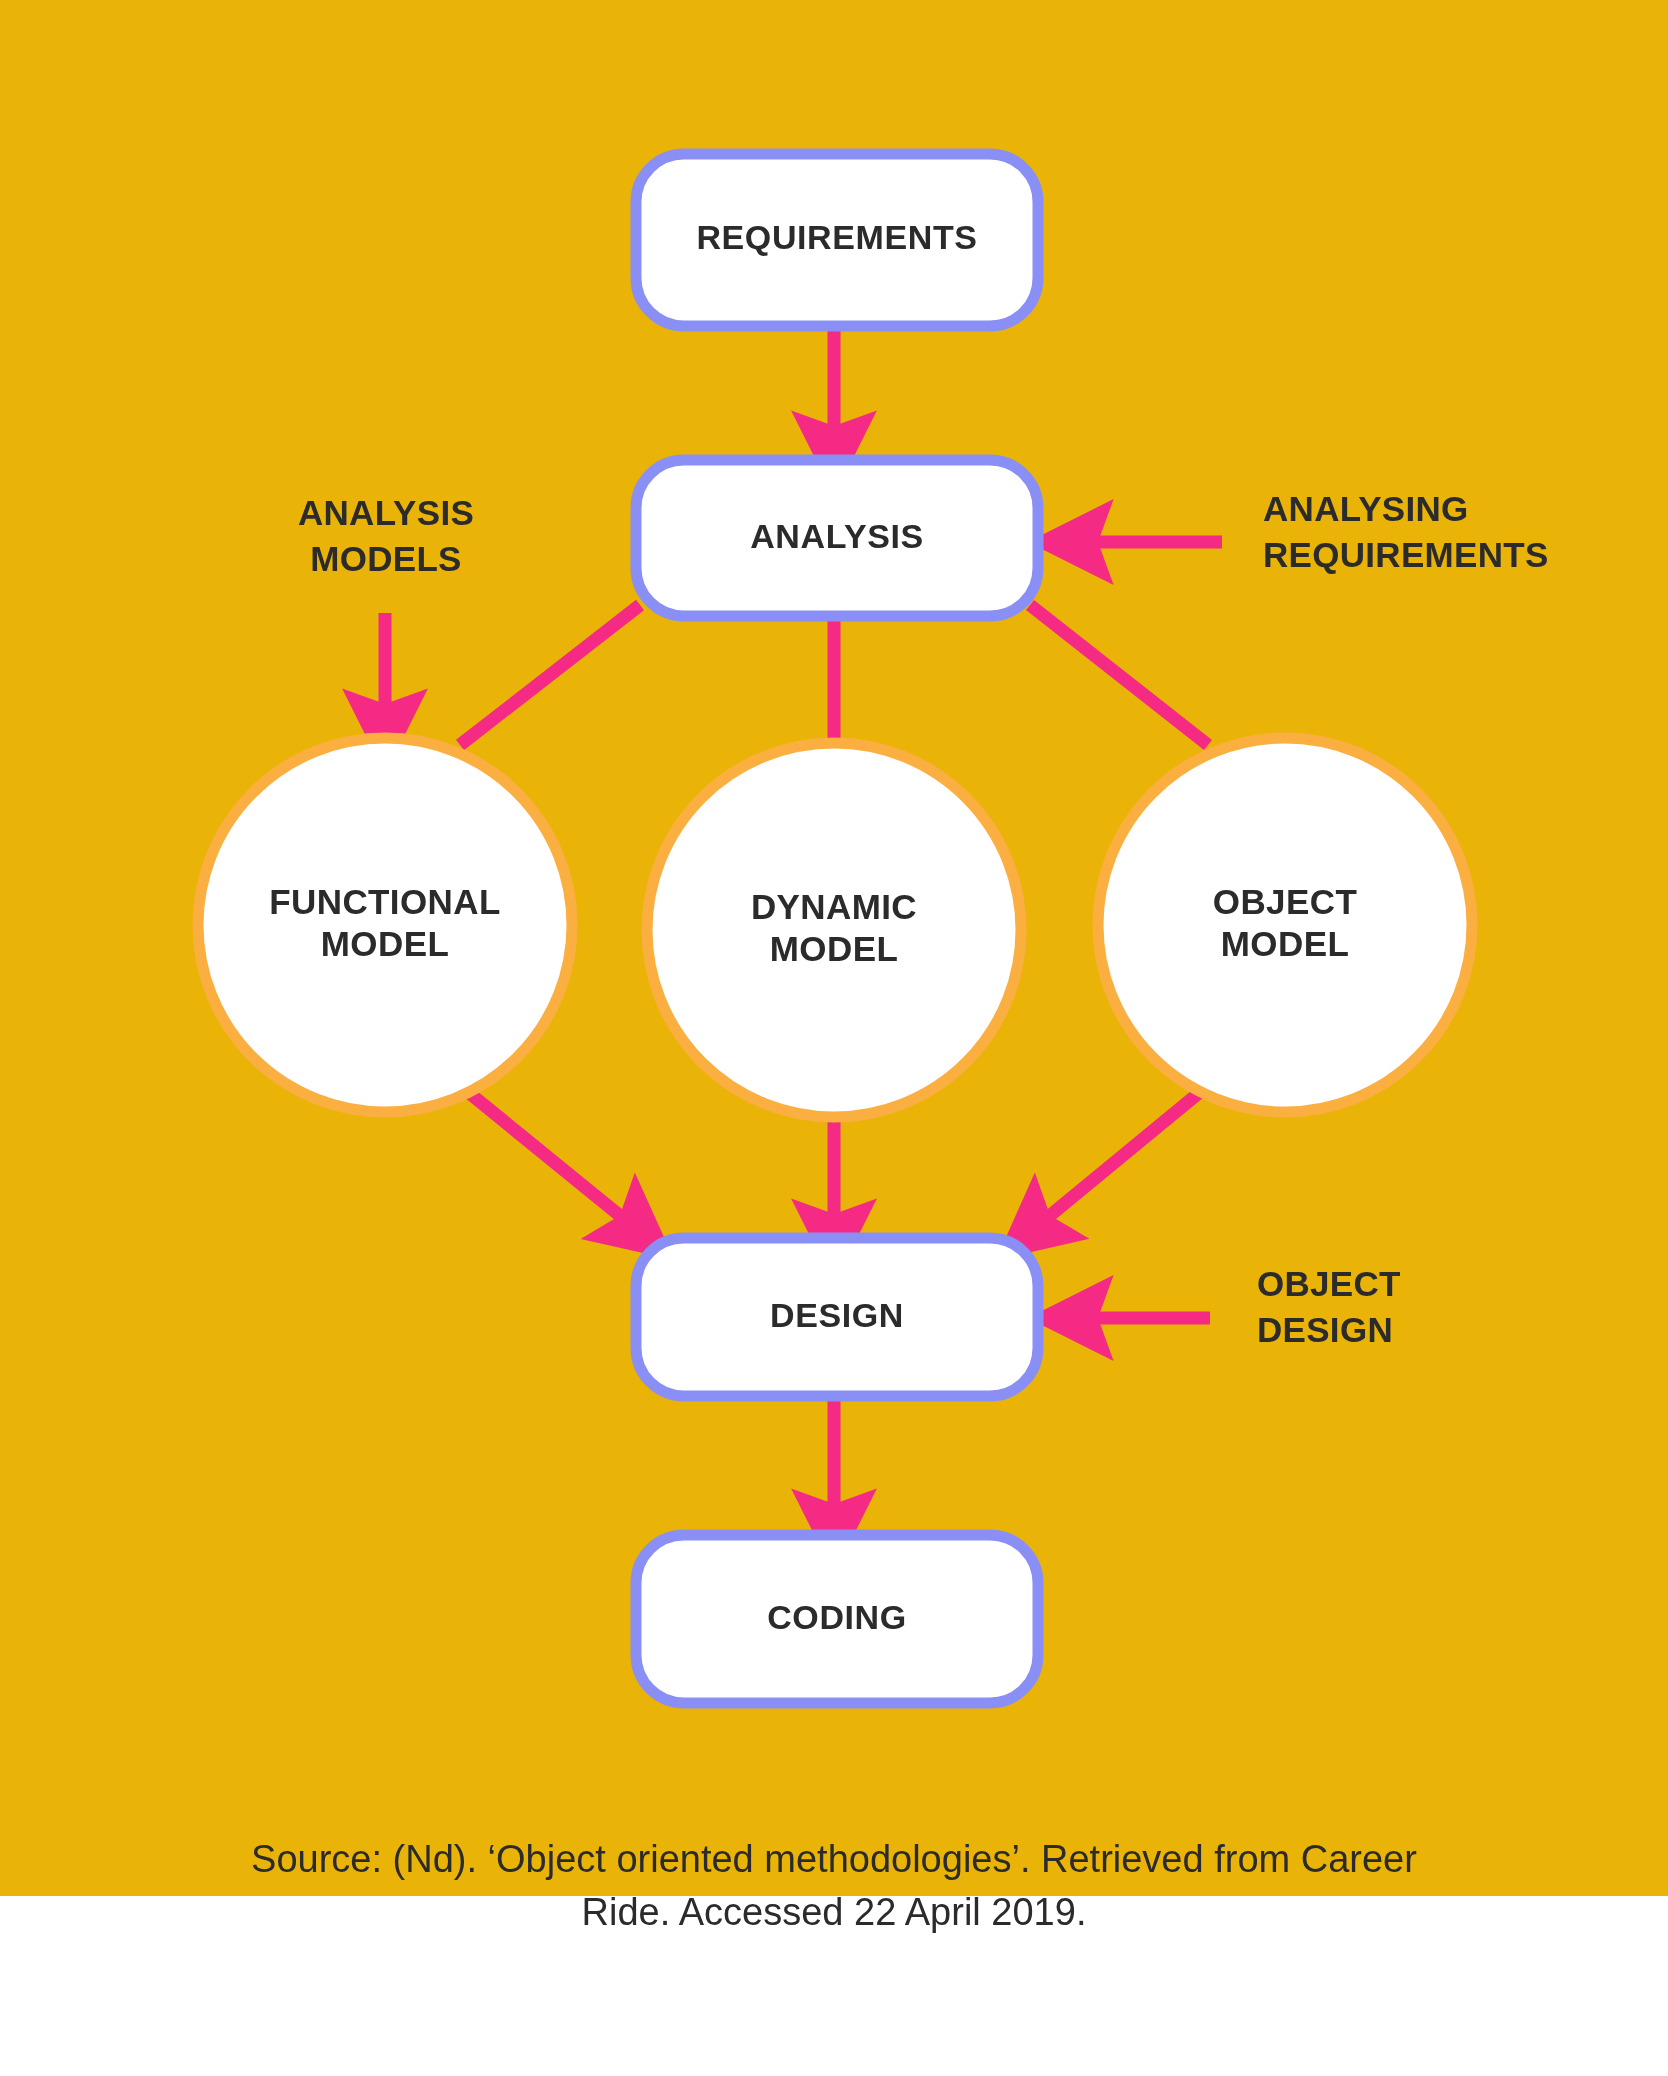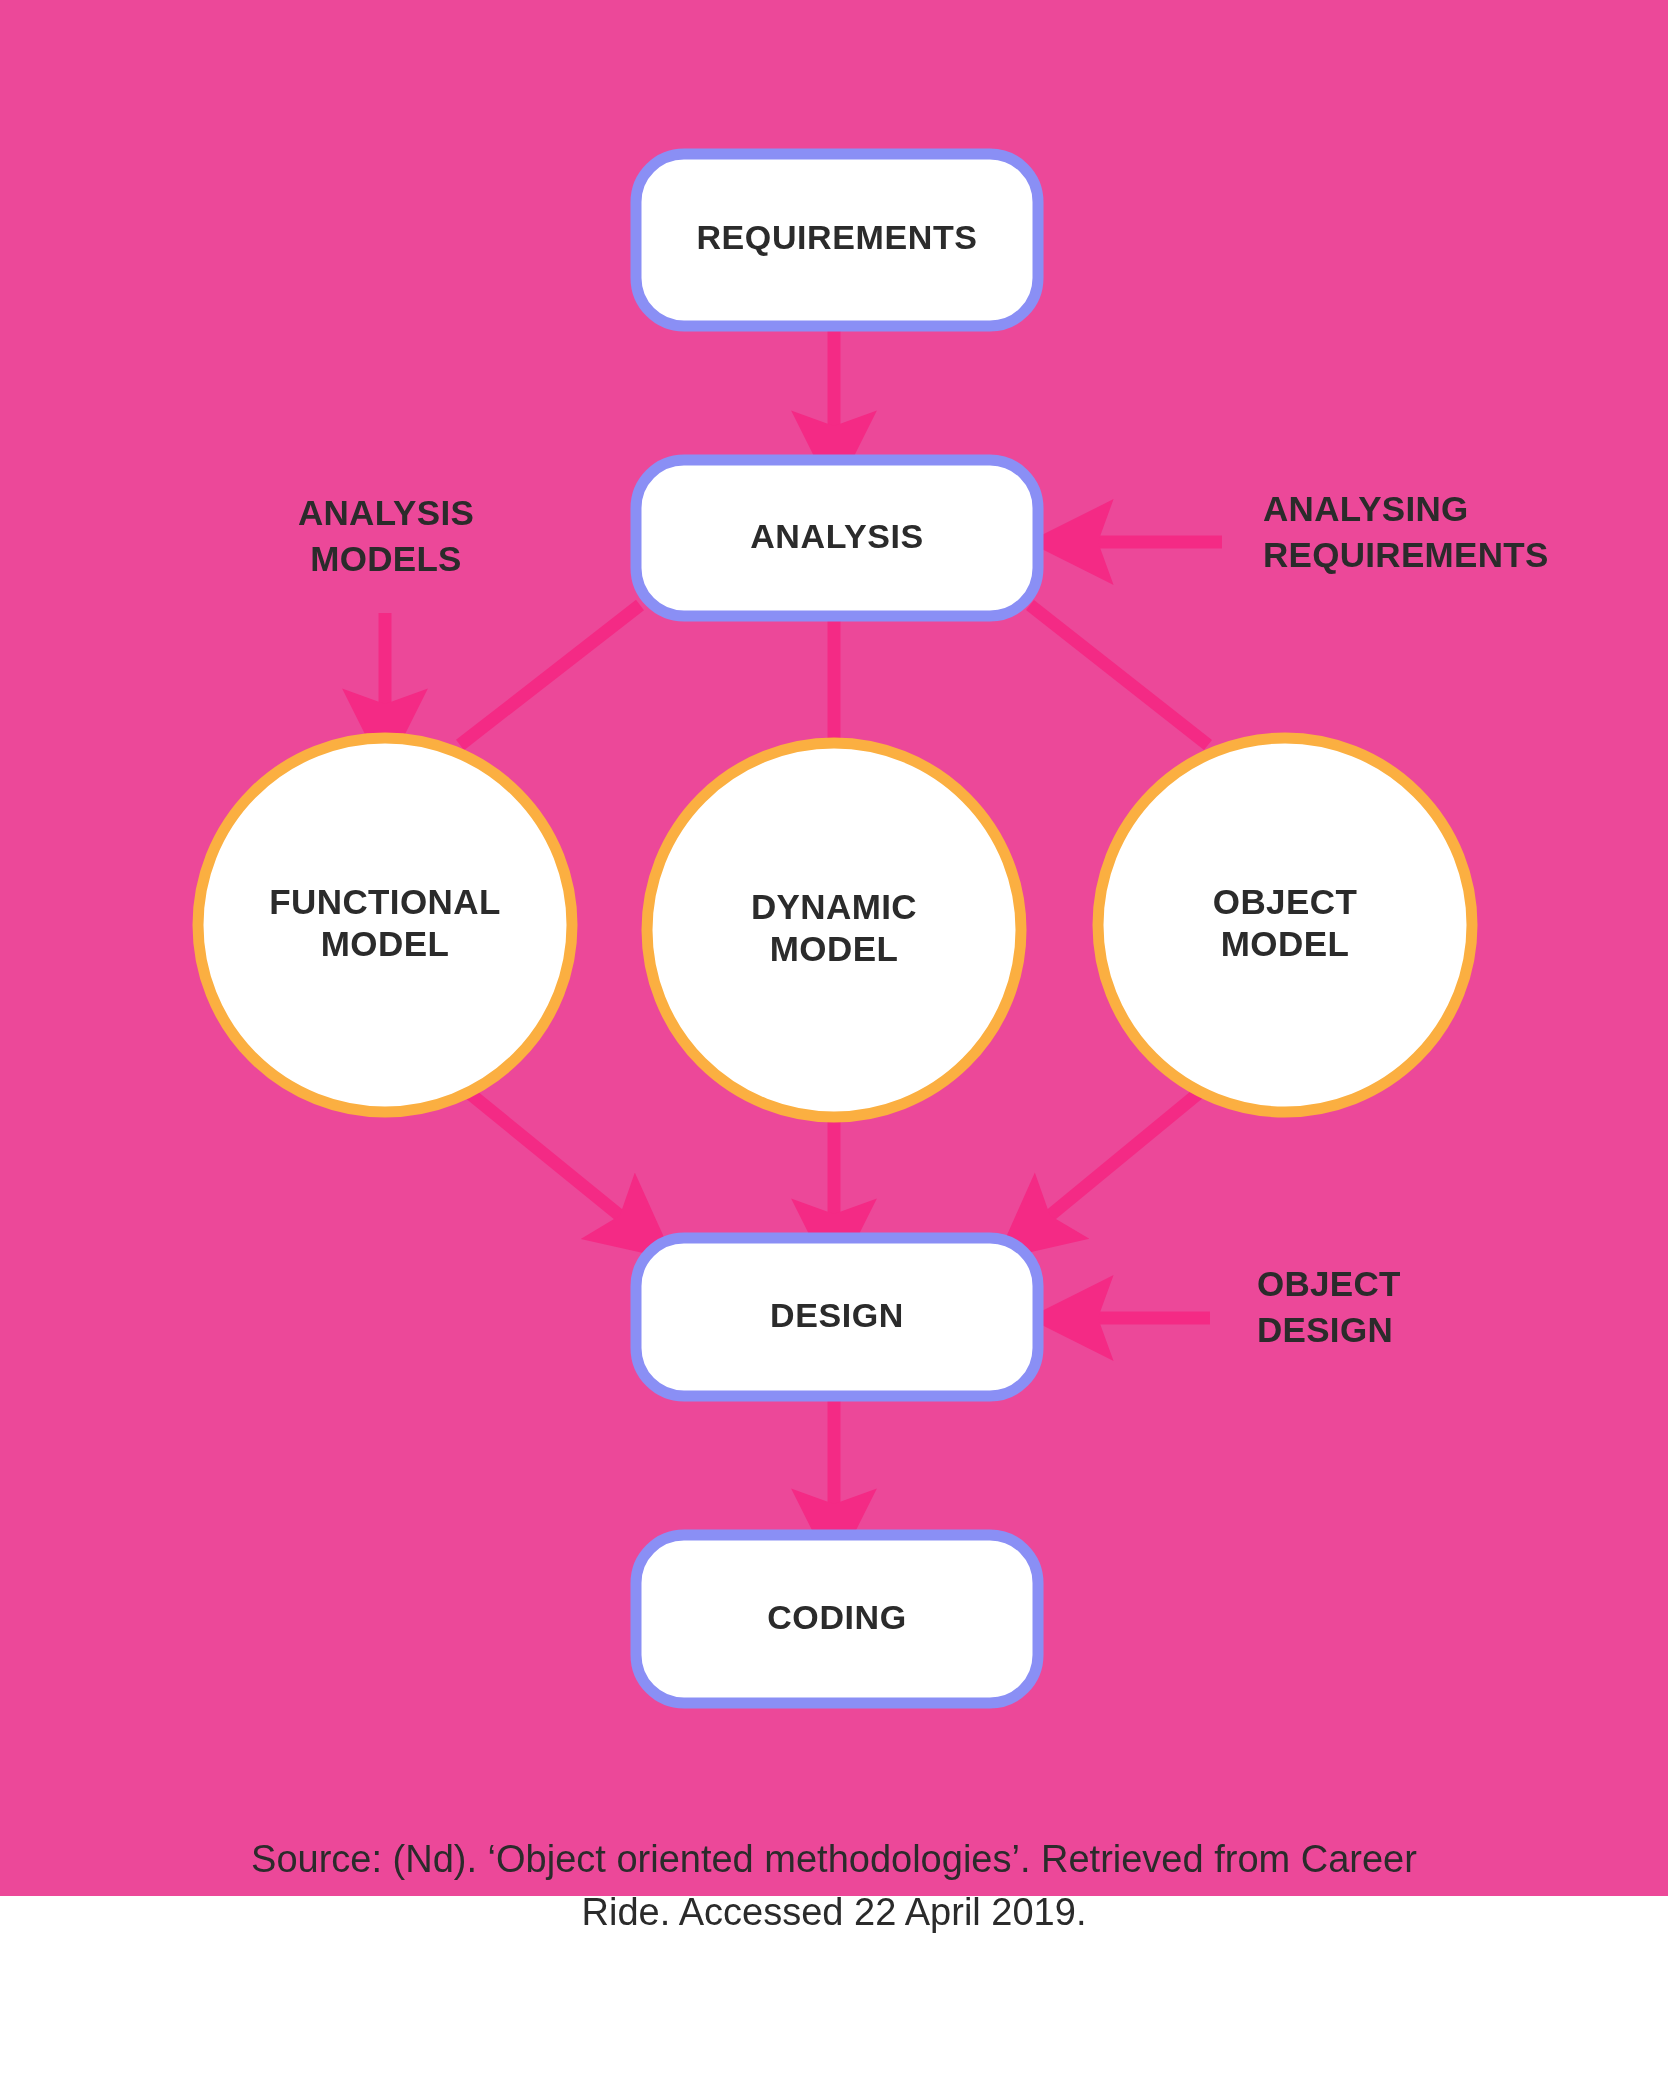--- a/index.html
+++ b/index.html
@@ -10,21 +10,21 @@
   body {
     width: 1668px;
     height: 2076px;
     font-family: "Liberation Sans", sans-serif;
     overflow: hidden;
   }
   #diagram-root {
     position: relative;
     width: 1668px;
     height: 1896px;
-    background: #ec4899;
+    background: #eab308;
   }
   svg.canvas {
     position: absolute;
     top: 0; left: 0;
     width: 1668px;
     height: 2076px;
     display: block;
   }
   .node-text {
     font-family: "Liberation Sans", sans-serif;

